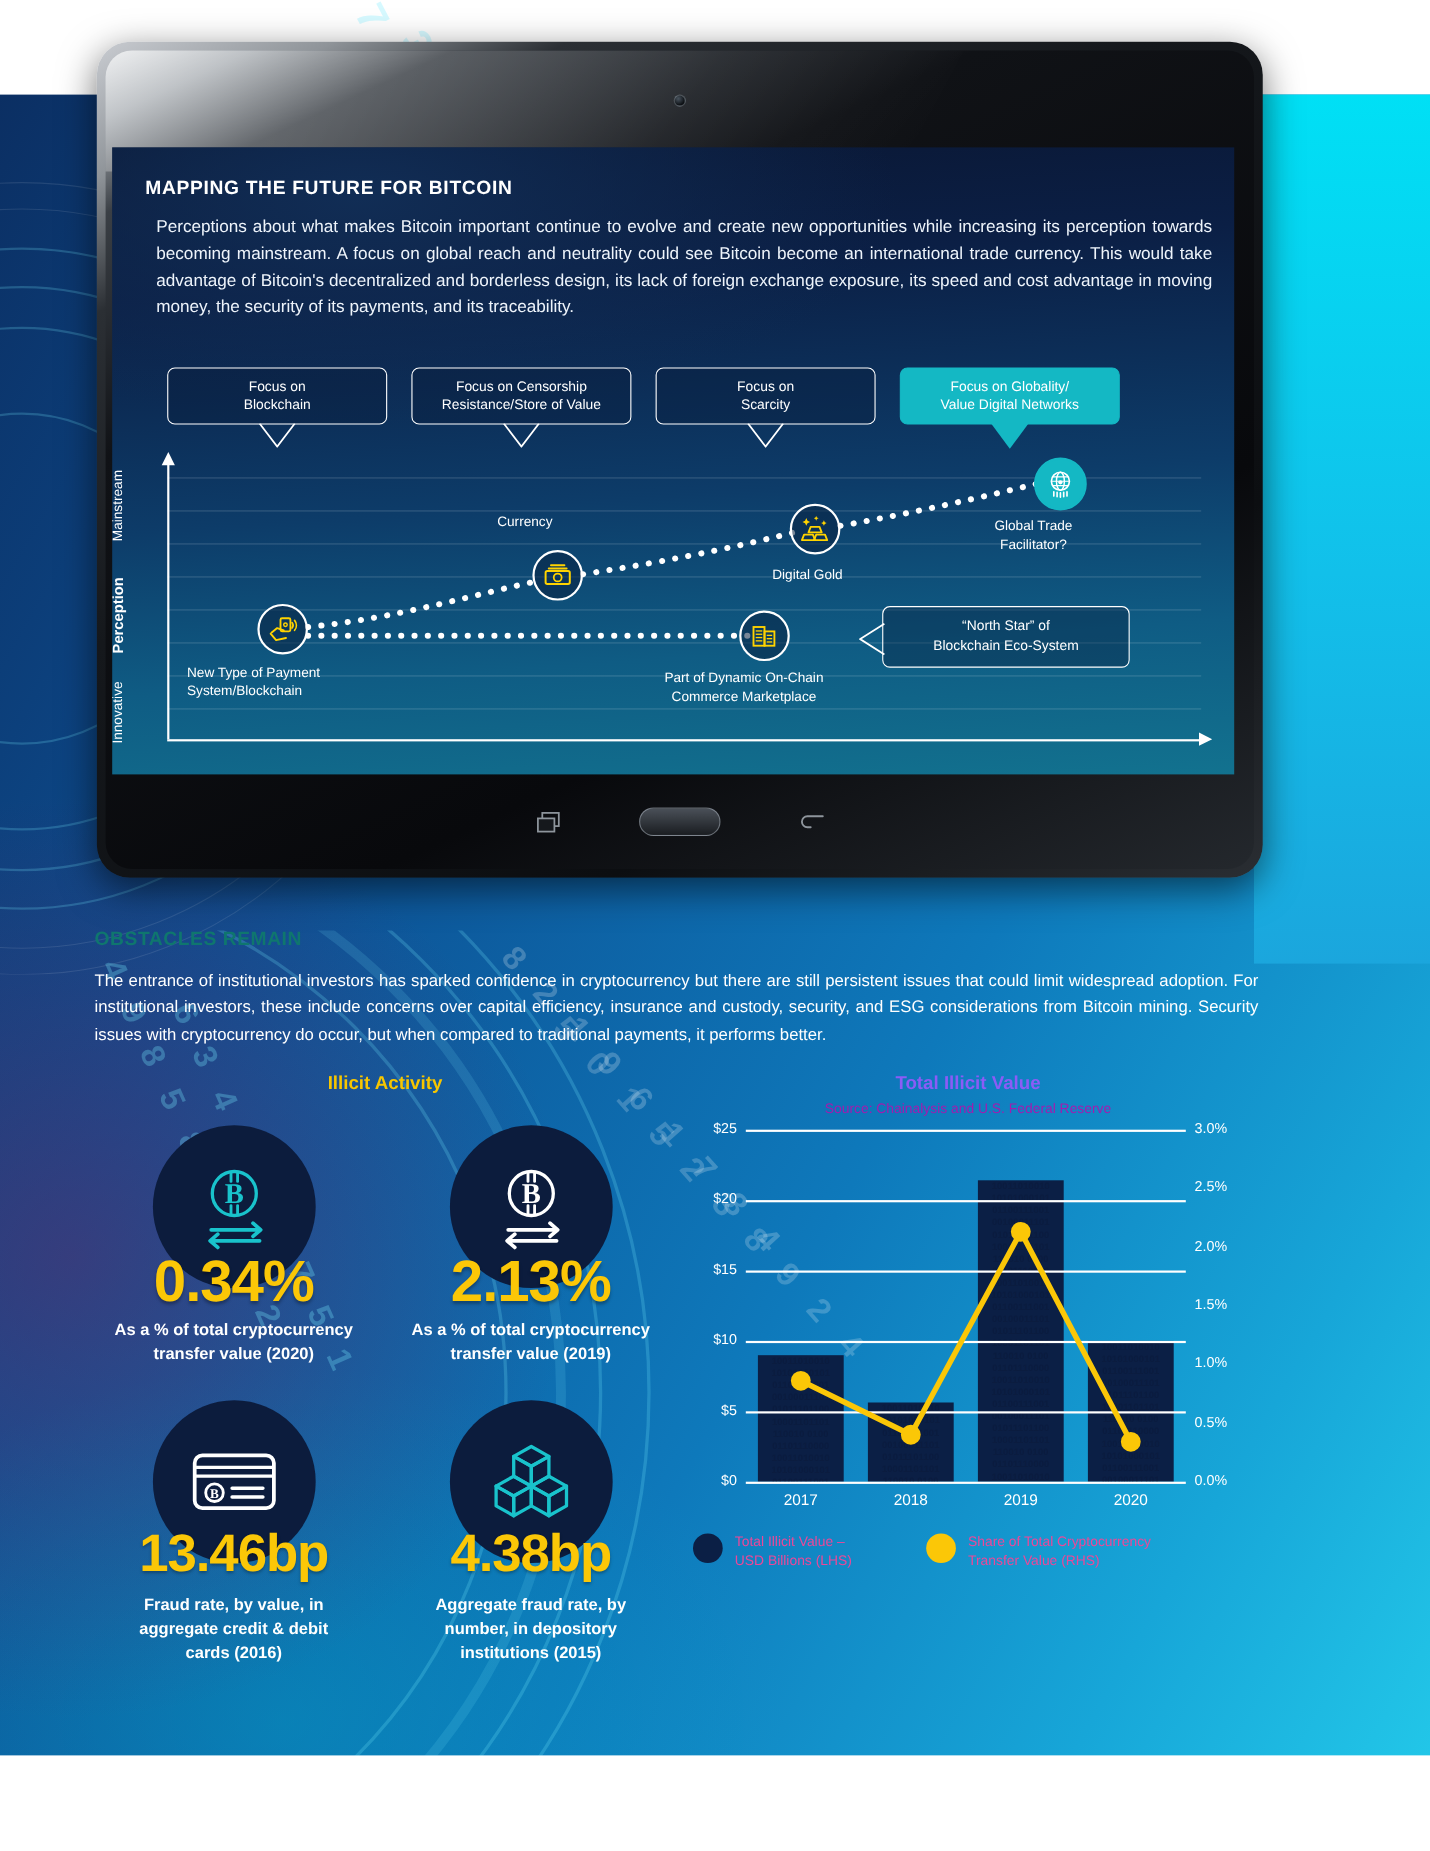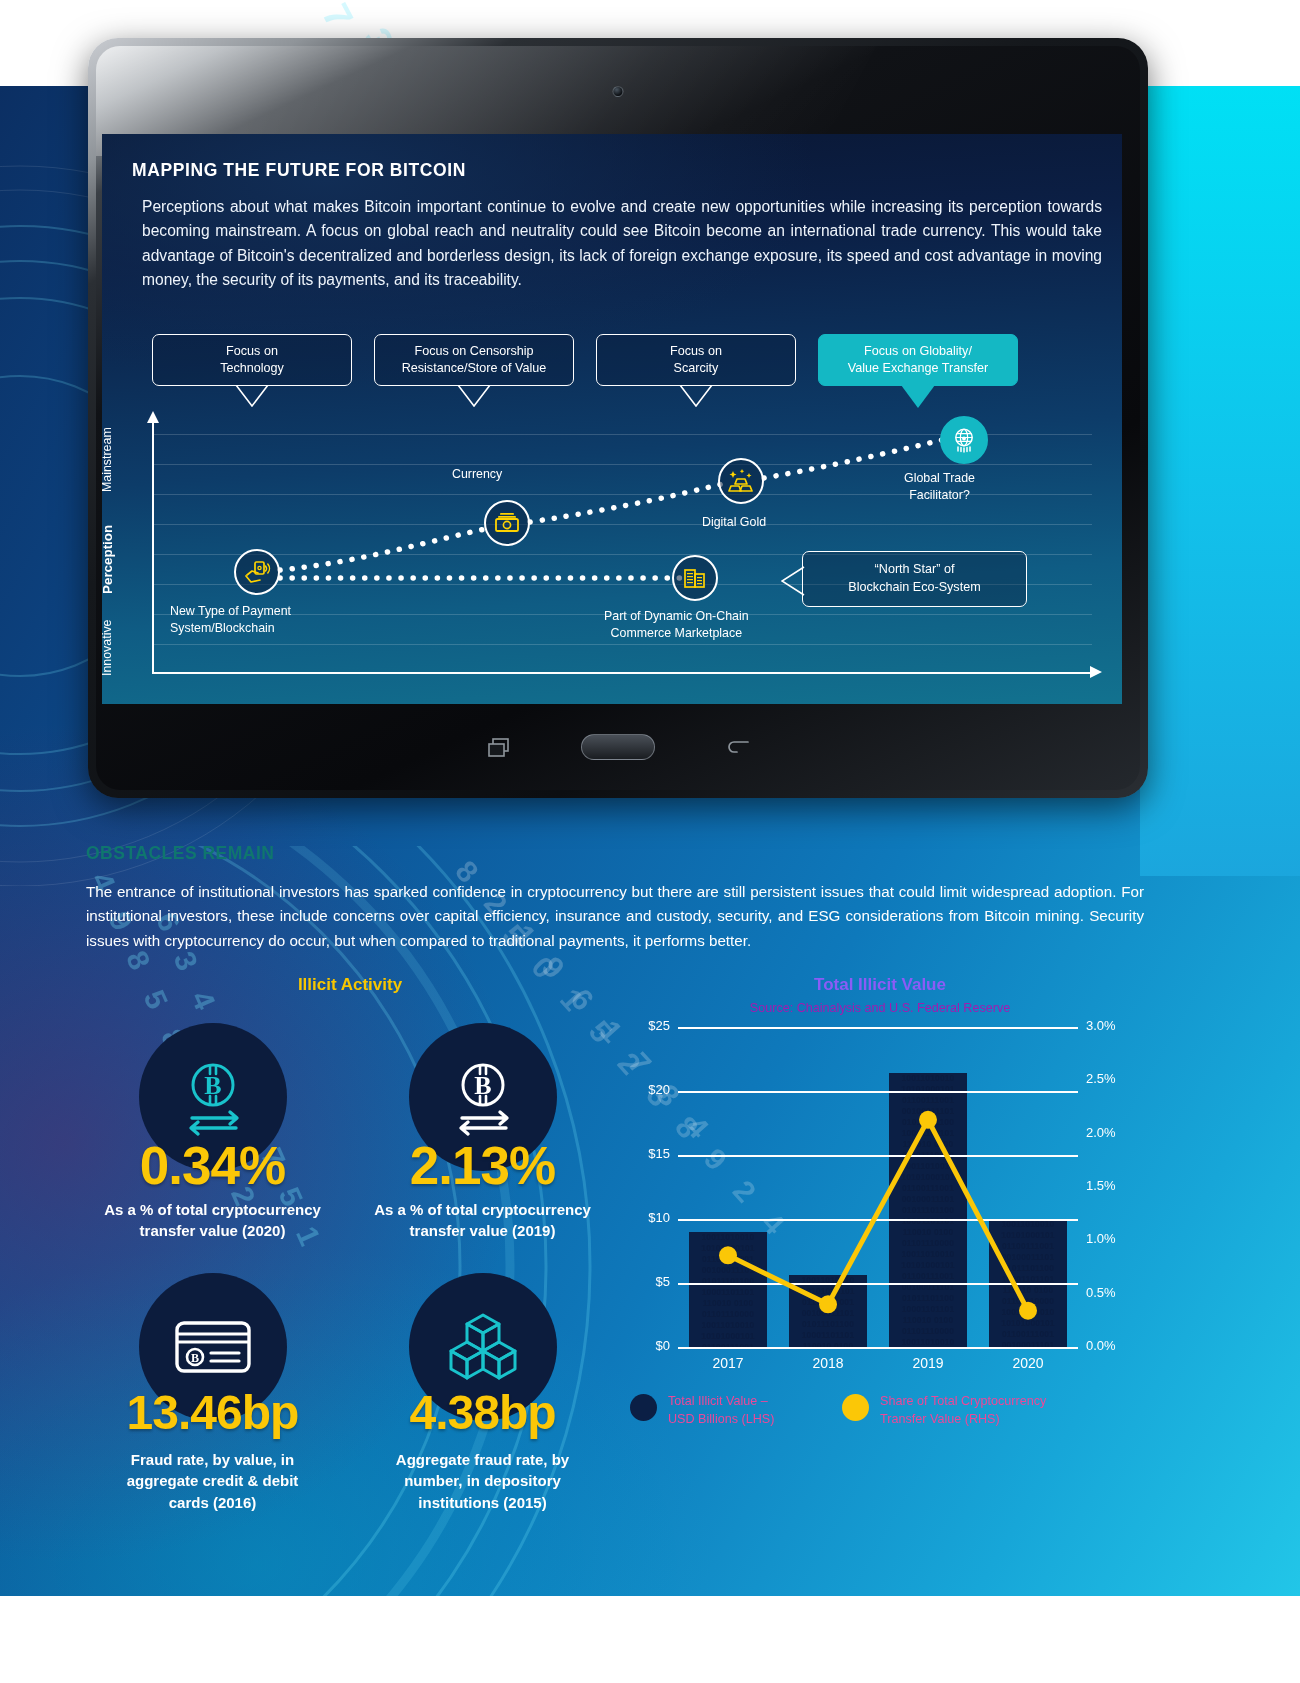--- a/index.html
+++ b/index.html
@@ -265,42 +265,42 @@
         <div class="screen-head">
           <div class="screen-title">MAPPING THE FUTURE FOR BITCOIN</div>
           <div class="screen-body">Perceptions about what makes Bitcoin important continue to evolve and create new opportunities while increasing its perception towards becoming mainstream. A focus on global reach and neutrality could see Bitcoin become an international trade currency. This would take advantage of Bitcoin's decentralized and borderless design, its lack of foreign exchange exposure, its speed and cost advantage in moving money, the security of its payments, and its traceability.</div>
         </div>
 
         <div class="diagram">
 
           <div class="callouts">
             <div class="callout" style="left:0px; width:200px;">
               <span>Focus on</span>
-              <span>Technology</span>
+              <span>Blockchain</span>
               <svg class="tail-svg" width="34" height="22" viewBox="0 0 34 22">
                 <path d="M1 0 L17 21 L33 0" fill="none" stroke="#ffffff" stroke-width="1.6"></path>
               </svg>
             </div>
             <div class="callout" style="left:222px; width:200px;">
               <span>Focus on Censorship</span>
               <span>Resistance/Store of Value</span>
               <svg class="tail-svg" width="34" height="22" viewBox="0 0 34 22">
                 <path d="M1 0 L17 21 L33 0" fill="none" stroke="#ffffff" stroke-width="1.6"></path>
               </svg>
             </div>
             <div class="callout" style="left:444px; width:200px;">
               <span>Focus on</span>
               <span>Scarcity</span>
               <svg class="tail-svg" width="34" height="22" viewBox="0 0 34 22">
                 <path d="M1 0 L17 21 L33 0" fill="none" stroke="#ffffff" stroke-width="1.6"></path>
               </svg>
             </div>
             <div class="callout teal" style="left:666px; width:200px;">
               <span>Focus on Globality/</span>
-              <span>Value Exchange Transfer</span>
+              <span>Value Digital Networks</span>
               <svg class="tail-svg" width="34" height="24" viewBox="0 0 34 24">
                 <path d="M0 0 L17 23 L34 0 Z" fill="#14b8c4"></path>
               </svg>
             </div>
           </div>
 
           <div class="plot">
             <div class="gridline" style="top:12px;"></div>
             <div class="gridline" style="top:42px;"></div>
             <div class="gridline" style="top:72px;"></div>

